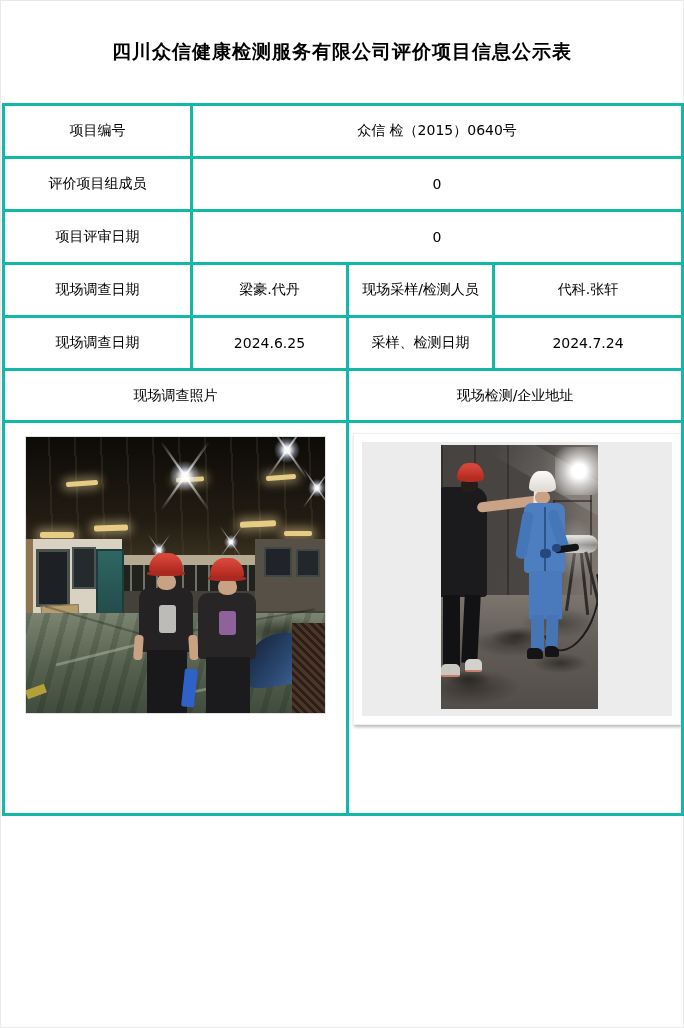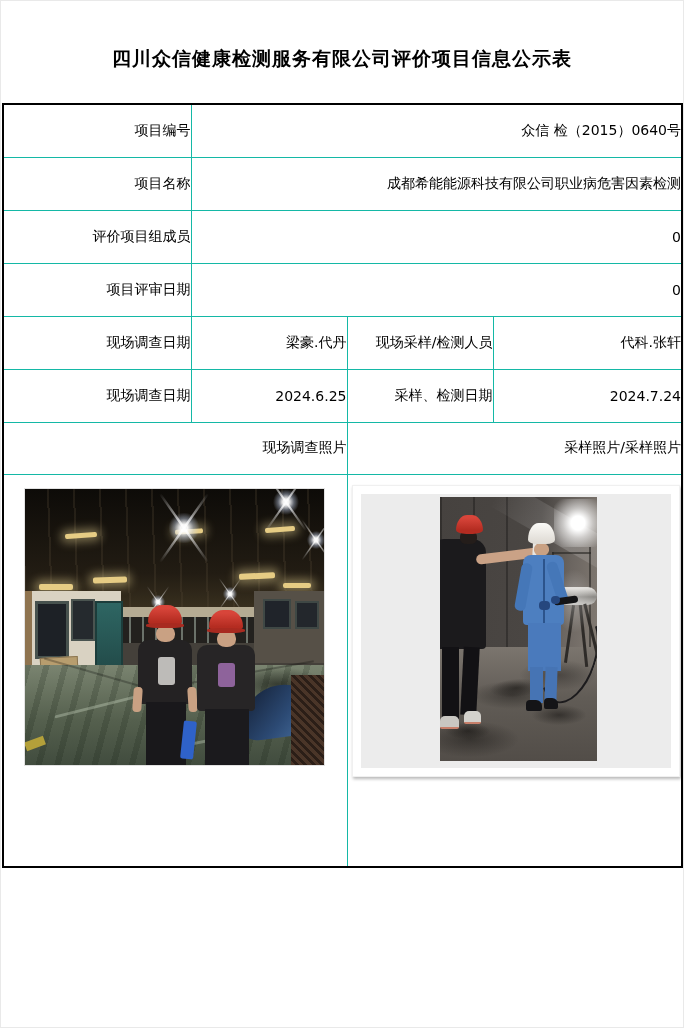--- a/index.html
+++ b/index.html
@@ -5,29 +5,29 @@
   html,body{margin:0;padding:0;}
   body{
     width:684px;height:1028px;position:relative;background:#ffffff;
     font-family:"DejaVu Sans","Liberation Sans",sans-serif;color:#000;
     overflow:hidden;
   }
   .page-edge{position:absolute;inset:0;border:1px solid #e9e9e9;pointer-events:none;}
   .doc-title{
     position:absolute;top:0;left:0;width:684px;height:103px;
     display:flex;align-items:center;justify-content:center;
-    font-size:19px;font-weight:bold;letter-spacing:1px;margin-top:7px;
+    font-size:19px;font-weight:bold;letter-spacing:1px;
   }
   table.info{
     position:absolute;top:103px;left:2px;width:679px;
     border-collapse:collapse;table-layout:fixed;
     border:2px solid #000;
   }
   table.info td{
-    border:1px solid #14b8a6;text-align:right;vertical-align:middle;
+    border:3px solid #14b8a6;text-align:center;vertical-align:middle;
     font-size:14px;padding:0;overflow:hidden;
   }
   tr.r{height:53px;}
   tr.hdr{height:52px;}
   tr.ph{height:393px;}
   td.photo-cell{vertical-align:top;position:relative;background:#fff;}
   .abs{position:absolute;}
 
   
   .photoL{
@@ -170,24 +170,20 @@
       <col style="width:146px">
       <col style="width:189px">
     </colgroup>
 
   <tbody>
       <tr class="r">
     <td>项目编号</td>
     <td colspan="3">众信 检（2015）0640号</td>
   </tr>
   <tr class="r">
-    <td>项目名称</td>
-    <td colspan="3">成都希能能源科技有限公司职业病危害因素检测</td>
-  </tr>
-  <tr class="r">
     <td>评价项目组成员</td>
     <td colspan="3">0</td>
   </tr>
   <tr class="r">
     <td>项目评审日期</td>
     <td colspan="3">0</td>
   </tr>
 
   <tr class="r">
     <td>现场调查日期</td>
@@ -197,21 +193,21 @@
   </tr>
   <tr class="r">
     <td>现场调查日期</td>
     <td>2024.6.25</td>
     <td>采样、检测日期</td>
     <td>2024.7.24</td>
   </tr>
 
   <tr class="hdr">
     <td colspan="2">现场调查照片</td>
-    <td colspan="2">采样照片/采样照片</td>
+    <td colspan="2">现场检测/企业地址</td>
   </tr>
 
   <tr class="ph">
     <td colspan="2" class="photo-cell">
 
       <div class="photoL">
         <div class="abs pl-ceiling"></div>
         <div class="abs pl-light" style="left:40px;top:44px;width:32px;height:5px;transform:rotate(-4deg);"></div>
         <div class="abs pl-light" style="left:150px;top:40px;width:28px;height:5px;transform:rotate(-3deg);"></div>
         <div class="abs pl-light" style="left:240px;top:38px;width:30px;height:5px;transform:rotate(-4deg);"></div>

